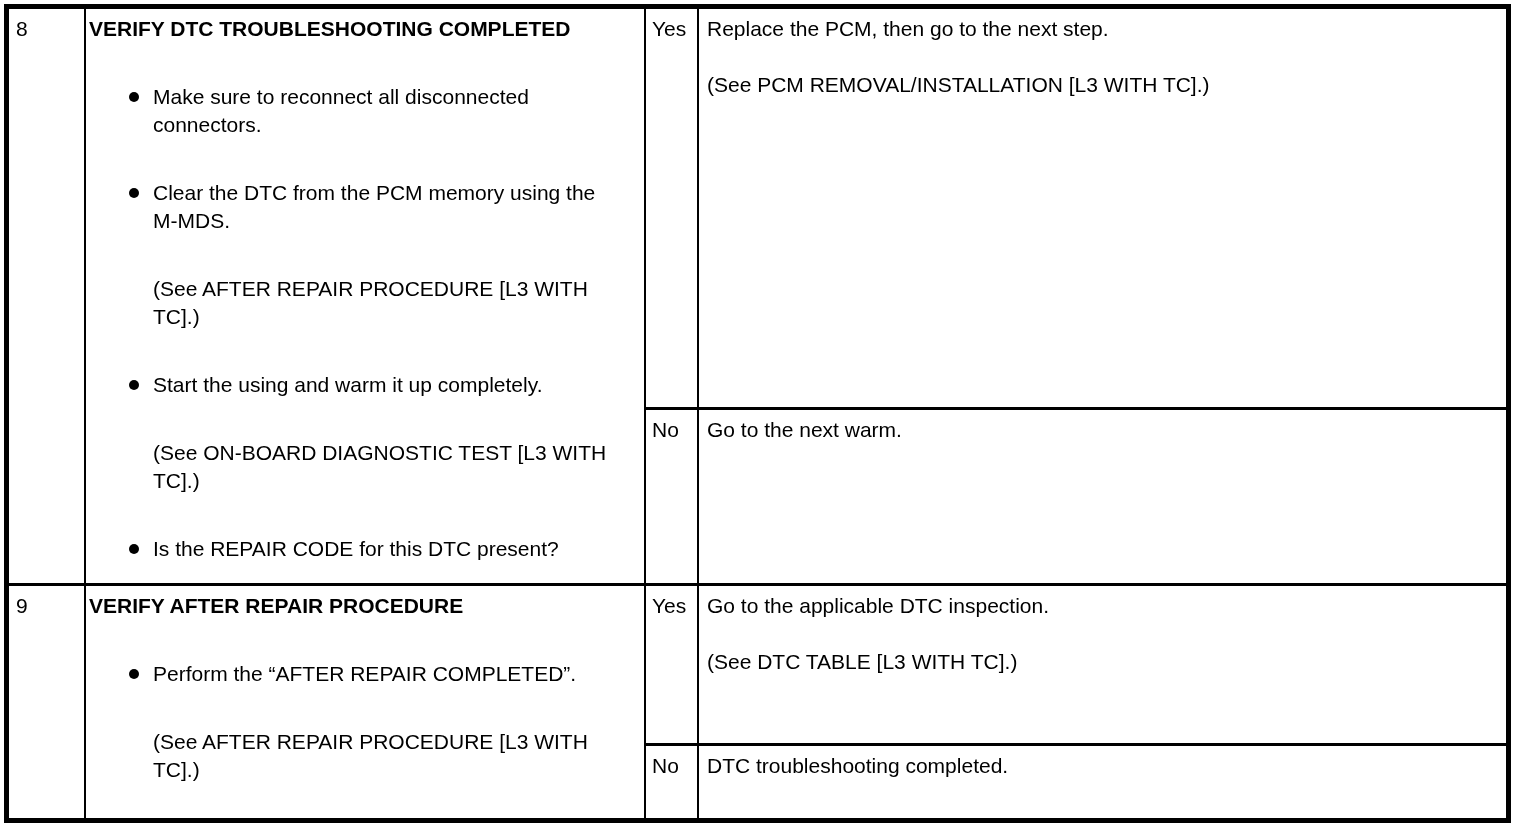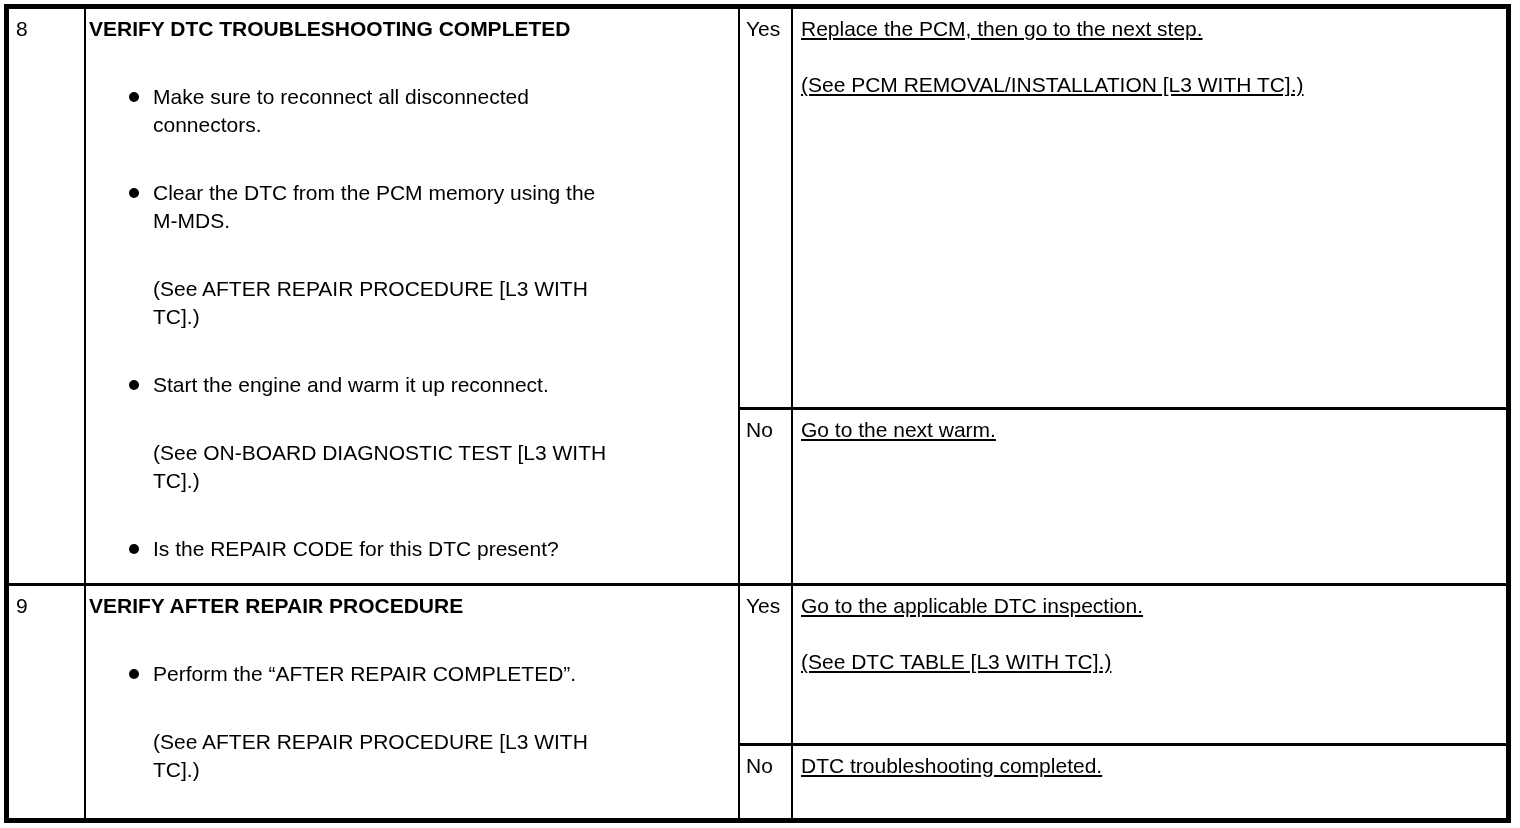--- a/index.html
+++ b/index.html
@@ -26,38 +26,37 @@
   .trow.row-8 { height: 577px; border-bottom: 3px solid #000000; }
   .trow.row-9 { flex: 1; }
 
   .cell { overflow: hidden; }
   .step-cell {
     width: 77px;
     border-right: 2px solid #000000;
     padding: 6px 4px 0 7px;
   }
   .action-cell {
-    width: 654px;
+    width: 560px;
     border-right: 2px solid #000000;
     padding: 6px 6px 0 3px;
   }
   .result-col { flex: 1; display: flex; flex-direction: column; justify-content: space-between; }
   .subrow { display: flex; overflow: hidden; }
   .row-8 .subrow.sub-yes { height: 401px; border-bottom: 3px solid #000000; }
   .row-9 .subrow.sub-yes { height: 160px; border-bottom: 3px solid #000000; }
   .subrow.sub-no { flex: 1; }
   .answer-cell {
     width: 53px;
     border-right: 2px solid #000000;
     padding: 6px 2px 0 6px;
   }
   .result-cell {
     flex: 1;
     padding: 6px 10px 0 8px;
-    text-decoration: underline;
   }
 
   .action-title { font-weight: bold; }
   .item { margin-top: 40px; position: relative; padding-left: 64px; }
   .item .marker {
     position: absolute;
     left: 40px; top: 9px;
     width: 10px; height: 10px;
     border-radius: 50%;
     background: #000000;
@@ -84,21 +83,21 @@
         <span class="marker"></span>
         <span class="txt">Clear the DTC from the PCM memory using the
 M-MDS.</span>
       </div>
       <div class="item">
         <span class="txt">(See AFTER REPAIR PROCEDURE [L3 WITH
 TC].)</span>
       </div>
       <div class="item">
         <span class="marker"></span>
-        <span class="txt">Start the engine and warm it up reconnect.</span>
+        <span class="txt">Start the using and warm it up completely.</span>
       </div>
       <div class="item">
         <span class="txt">(See ON-BOARD DIAGNOSTIC TEST [L3 WITH
 TC].)</span>
       </div>
       <div class="item">
         <span class="marker"></span>
         <span class="txt">Is the REPAIR CODE for this DTC present?</span>
       </div>
     </div>

